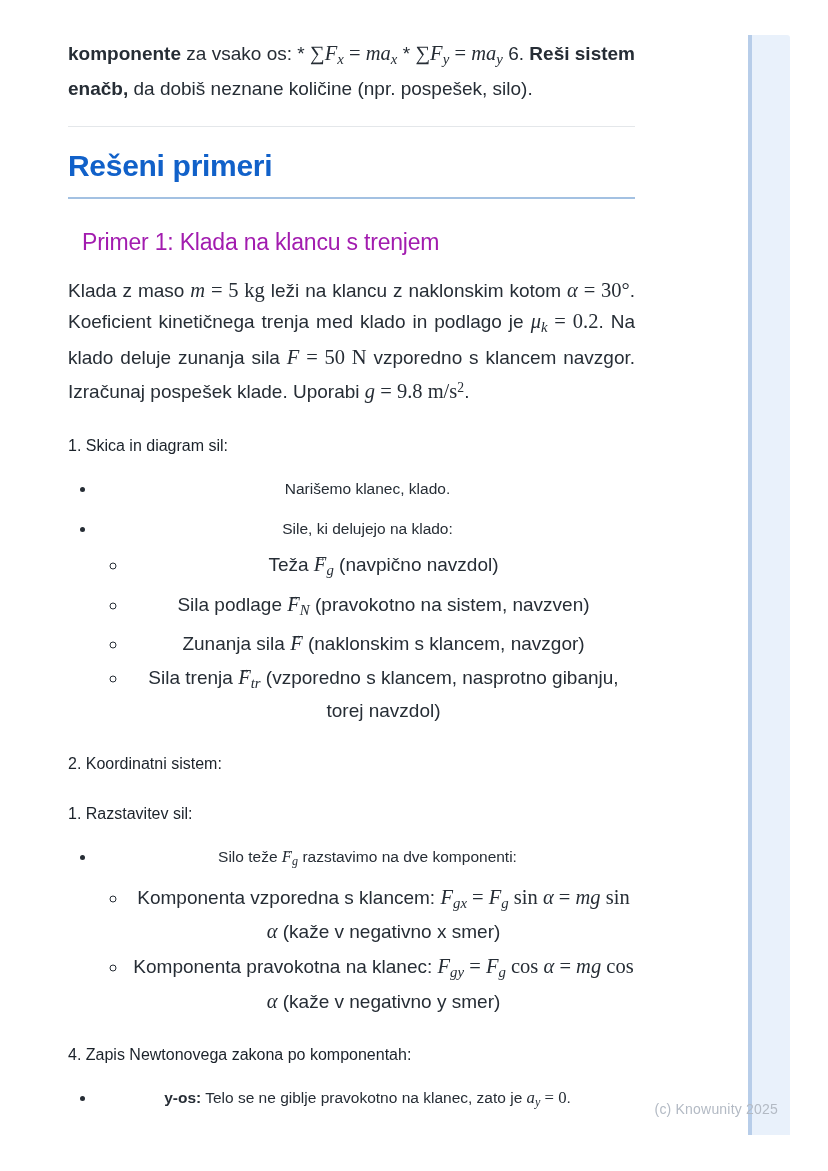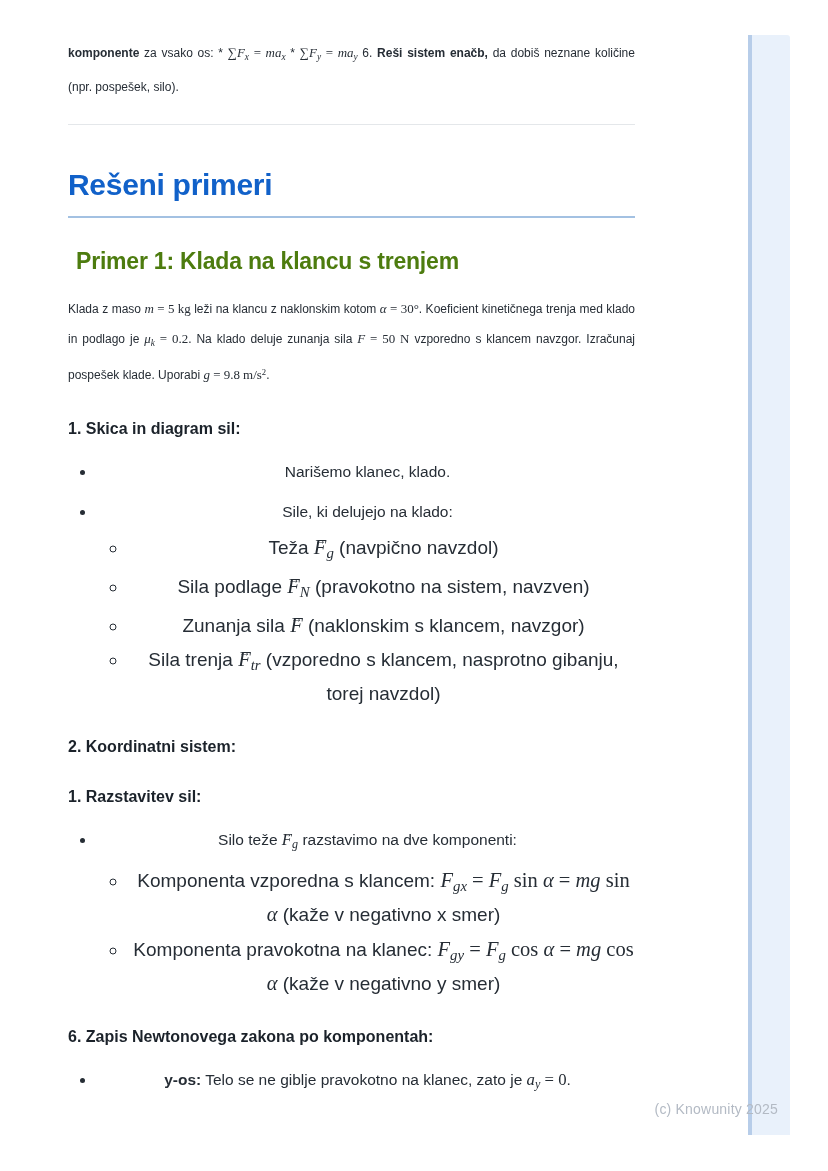--- a/index.html
+++ b/index.html
@@ -5,40 +5,40 @@
   html,body{margin:0;padding:0;}
   body{
     width:828px;height:1171px;position:relative;overflow:hidden;
     background:#ffffff;color:#262d35;
     font-family:"Liberation Sans",sans-serif;
   }
   .content{
     position:absolute;left:68px;top:38px;width:567px;
   }
   p.body{
-    font-size:12px;line-height:30px;text-align:justify;
+    font-size:19px;line-height:30px;text-align:justify;
     margin:0 0 0 0;
   }
   p.body + hr{margin-top:22px;}
   hr.divider{
     border:none;border-top:1px solid #e4e7ea;margin:22px 0 0 0;
   }
   h1{
     font-size:30px;font-weight:bold;color:#1161c9;
-    margin:42px 0 0 0;padding:0 0 13px 0;line-height:36px;
+    margin:21px 0 0 0;padding:0 0 13px 0;line-height:36px;
     border-bottom:2px solid #a3c1e2;
     letter-spacing:-0.3px;
   }
   h2{
-    font-size:23px;font-weight:bold;color:#4d7c0f;
-    margin:29px 0 19px 8px;line-height:28px;
+    font-size:23px;font-weight:normal;color:#a21caf;
+    margin:29px 0 19px 14px;line-height:28px;
     letter-spacing:-0.2px;
   }
   h3{
-    font-size:16px;font-weight:bold;color:#1b222a;
+    font-size:16px;font-weight:normal;color:#1b222a;
     margin:28px 0 16px 0;line-height:22px;
   }
   ul.lvl1{
     list-style-type:disc;
     margin:18px 0 8px 0;padding-left:28px;text-align:center;
   }
   ul.lvl1 > li{
     font-size:15.5px;line-height:28px;margin-bottom:12px;
     padding-left:4px;
   }
@@ -95,21 +95,21 @@
         </ul></li>
     </ul>
     <h3>2. Koordinatni sistem:</h3>
     <h3>1. Razstavitev sil:</h3>
     <ul class="lvl1">
       <li><span>Silo teže </span><span class="seg-v">F</span><span class="seg-ms">g</span><span> razstavimo na dve komponenti:</span><ul class="sub">
           <li><span>Komponenta vzporedna s klancem: </span><span class="seg-m">F</span><span class="seg-ms">gx</span><span class="seg-mr"> = </span><span class="seg-m">F</span><span class="seg-ms">g</span><span class="seg-mr"> sin </span><span class="seg-m">α</span><span class="seg-mr"> = </span><span class="seg-m">mg</span><span class="seg-mr"> sin </span><span class="seg-m">α</span><span> (kaže v negativno x smer)</span></li>
           <li><span>Komponenta pravokotna na klanec: </span><span class="seg-m">F</span><span class="seg-ms">gy</span><span class="seg-mr"> = </span><span class="seg-m">F</span><span class="seg-ms">g</span><span class="seg-mr"> cos </span><span class="seg-m">α</span><span class="seg-mr"> = </span><span class="seg-m">mg</span><span class="seg-mr"> cos </span><span class="seg-m">α</span><span> (kaže v negativno y smer)</span></li>
         </ul></li>
     </ul>
-    <h3>6. Zapis Newtonovega zakona po komponentah:</h3>
+    <h3>4. Zapis Newtonovega zakona po komponentah:</h3>
     <ul class="lvl1">
       <li><span class="seg-b">y-os:</span><span> Telo se ne giblje pravokotno na klanec, zato je </span><span class="seg-m">a</span><span class="seg-ms">y</span><span class="seg-mr"> = 0</span><span>.</span></li>
     </ul>
   </div>
 
 <div class="edge-strip"></div>
 
 <div class="watermark">(c) Knowunity 2025</div>
 
 </body></html>

